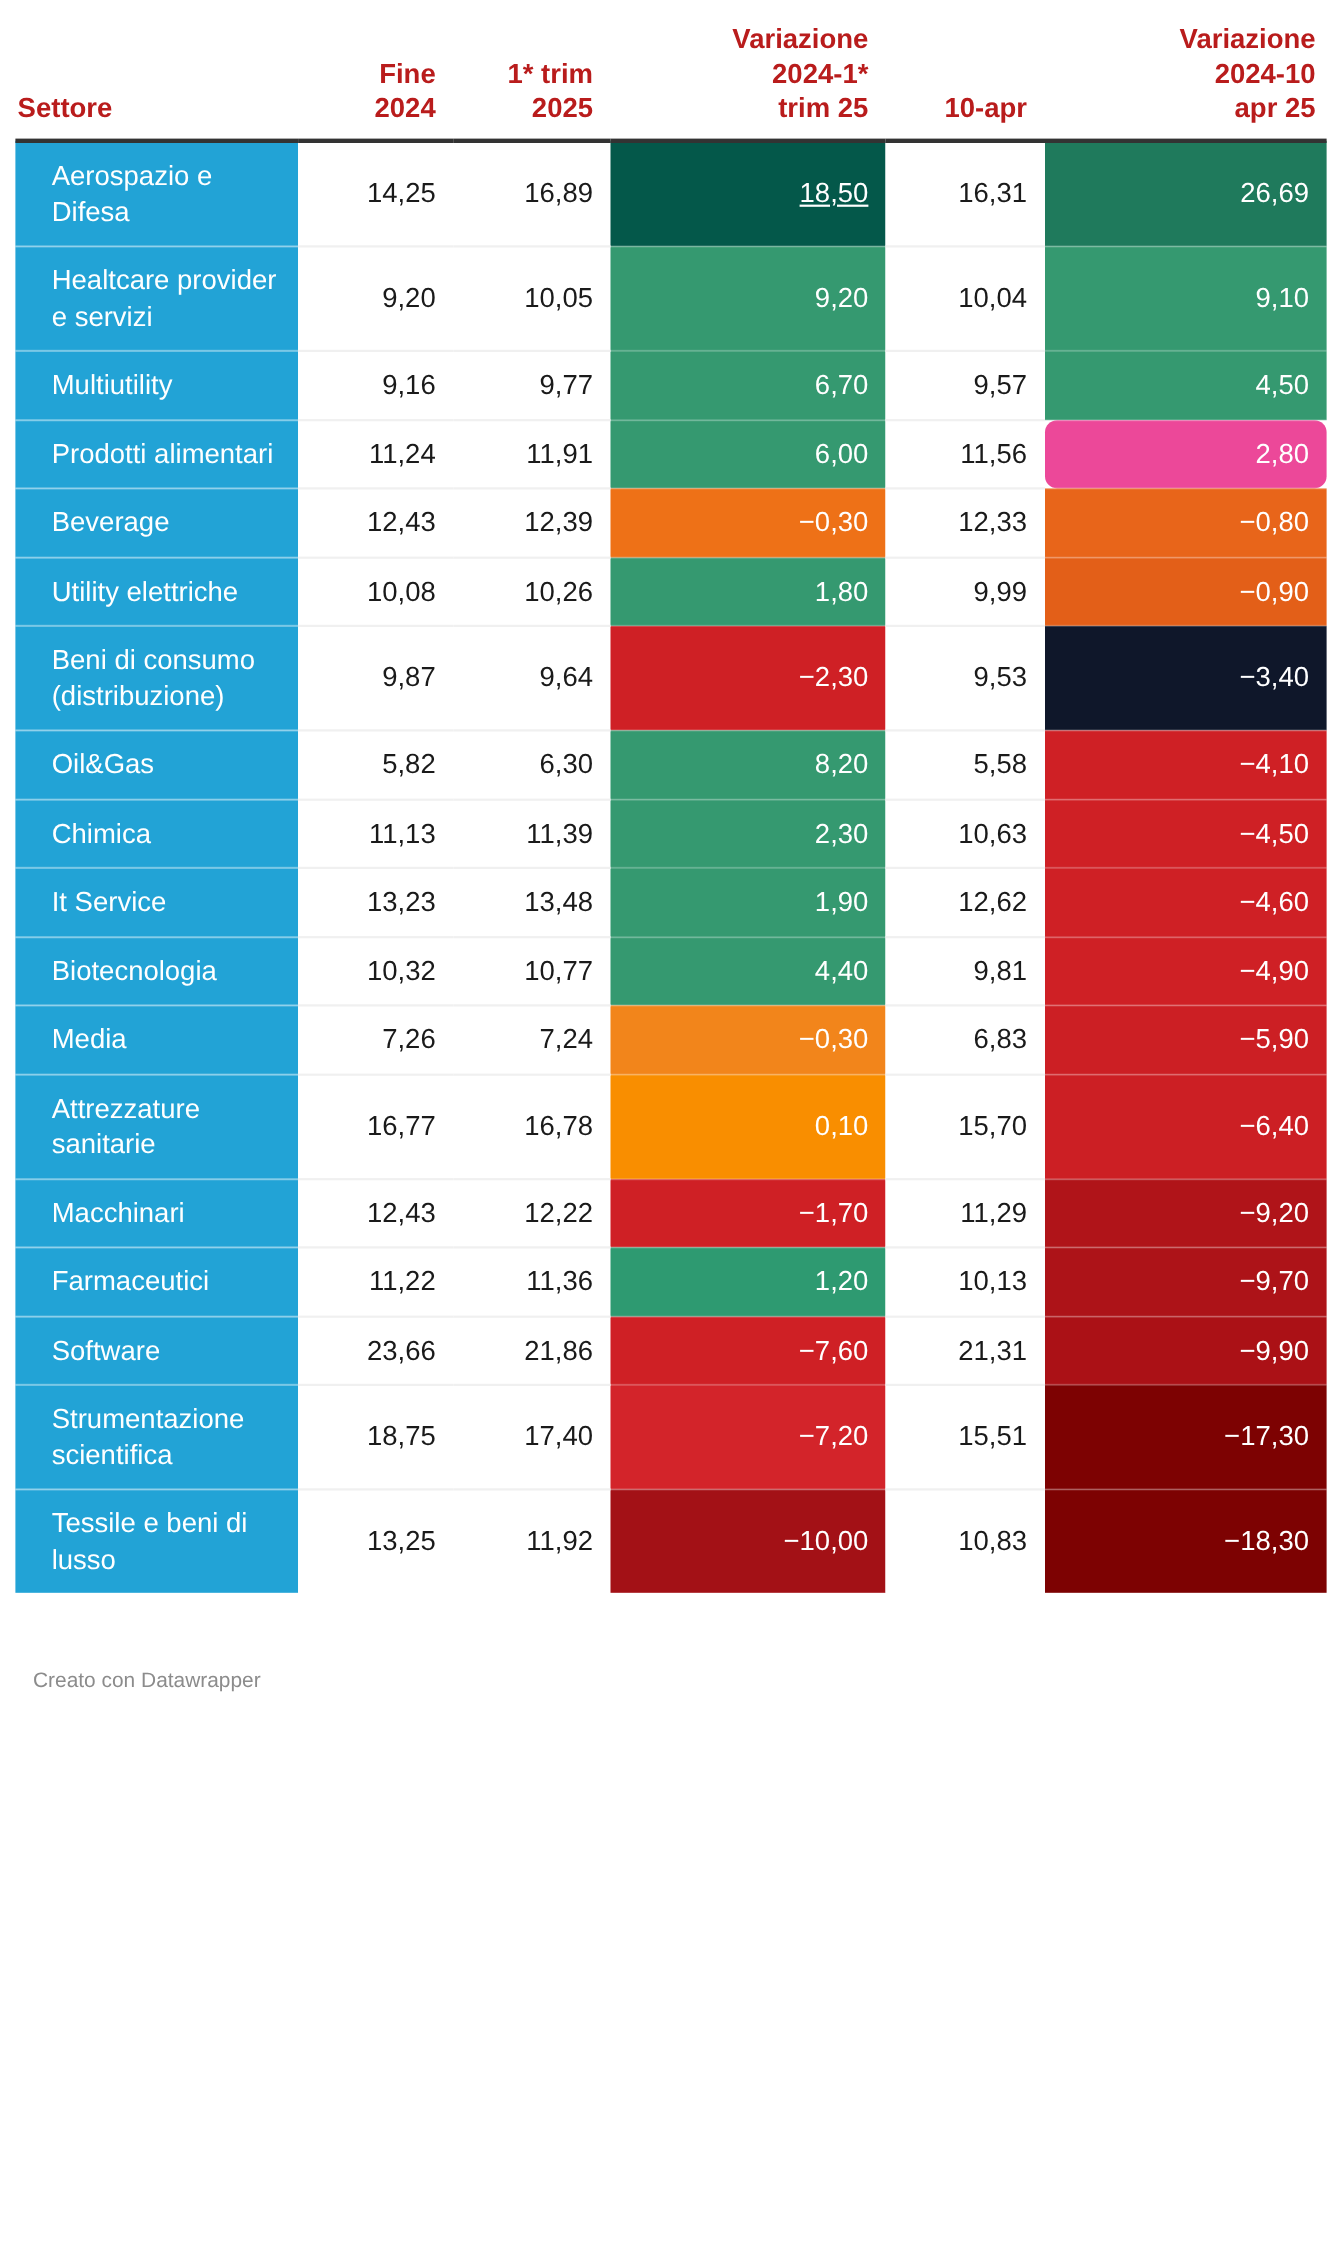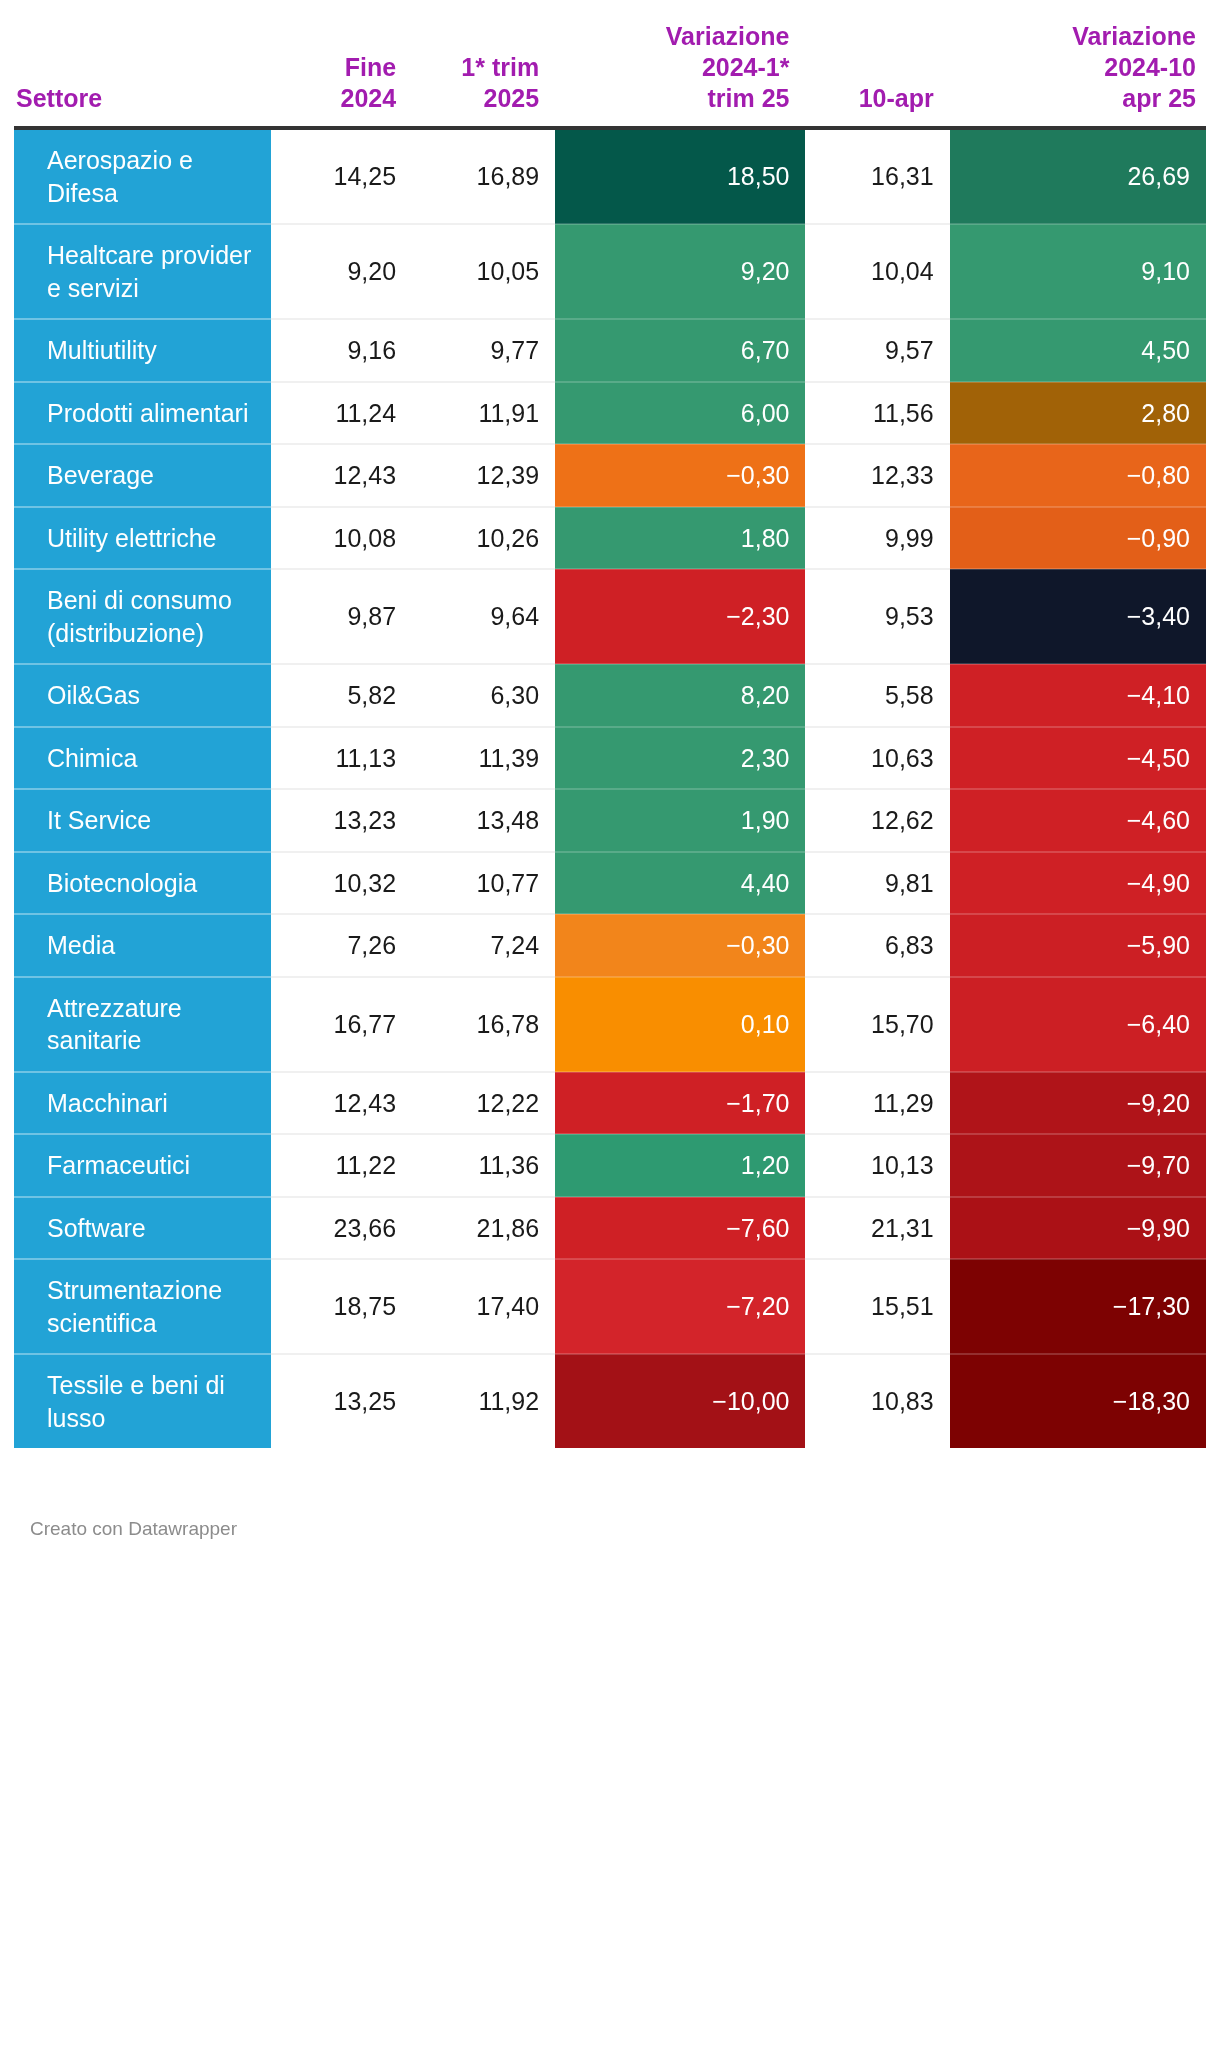--- a/index.html
+++ b/index.html
@@ -32,21 +32,21 @@
   col.c-trim    { width: 12.0%; }
   col.c-var1    { width: 21.0%; }
   col.c-apr     { width: 12.1%; }
   col.c-var2    { width: 21.5%; }
 
   
   thead th {
     font-size: 25px;
     font-weight: bold;
     line-height: 1.24;
-    color: #a21caf;
+    color: #b91c1c;
     vertical-align: bottom;
     padding: 0 16px 12px 0;
     background: #ffffff;
     border-bottom: 4px solid #333333;
     margin-top: 30px;
   }
   thead th.h-settore {
     text-align: left;
     padding-left: 2px;
     padding-right: 8px;
@@ -140,21 +140,21 @@
           <span>apr 25</span>
         </th>
       </tr>
     </thead>
 
     <tbody id="table-body">
         <tr>
           <td class="cell-settore">Aerospazio e Difesa</td>
           <td class="cell-num">14,25</td>
           <td class="cell-num">16,89</td>
-          <td class="cell-heat" style="background: rgb(4, 88, 74);">18,50</td>
+          <td class="cell-heat" style="background: rgb(4, 88, 74); text-decoration: underline;">18,50</td>
           <td class="cell-num">16,31</td>
           <td class="cell-heat" style="background: rgb(31, 122, 92);">26,69</td>
         </tr>
         <tr>
           <td class="cell-settore">Healtcare provider e servizi</td>
           <td class="cell-num">9,20</td>
           <td class="cell-num">10,05</td>
           <td class="cell-heat" style="background: rgb(53, 153, 112);">9,20</td>
           <td class="cell-num">10,04</td>
           <td class="cell-heat" style="background: rgb(53, 153, 112);">9,10</td>
@@ -166,21 +166,21 @@
           <td class="cell-heat" style="background: rgb(53, 153, 112);">6,70</td>
           <td class="cell-num">9,57</td>
           <td class="cell-heat" style="background: rgb(53, 153, 112);">4,50</td>
         </tr>
         <tr>
           <td class="cell-settore">Prodotti alimentari</td>
           <td class="cell-num">11,24</td>
           <td class="cell-num">11,91</td>
           <td class="cell-heat" style="background: rgb(53, 153, 112);">6,00</td>
           <td class="cell-num">11,56</td>
-          <td class="cell-heat" style="background: #a16207;">2,80</td>
+          <td class="cell-heat" style="background: #ec4899; border-radius: 11px;">2,80</td>
         </tr>
         <tr>
           <td class="cell-settore">Beverage</td>
           <td class="cell-num">12,43</td>
           <td class="cell-num">12,39</td>
           <td class="cell-heat" style="background: rgb(238, 113, 23);">−0,30</td>
           <td class="cell-num">12,33</td>
           <td class="cell-heat" style="background: rgb(232, 101, 26);">−0,80</td>
         </tr>
         <tr>

